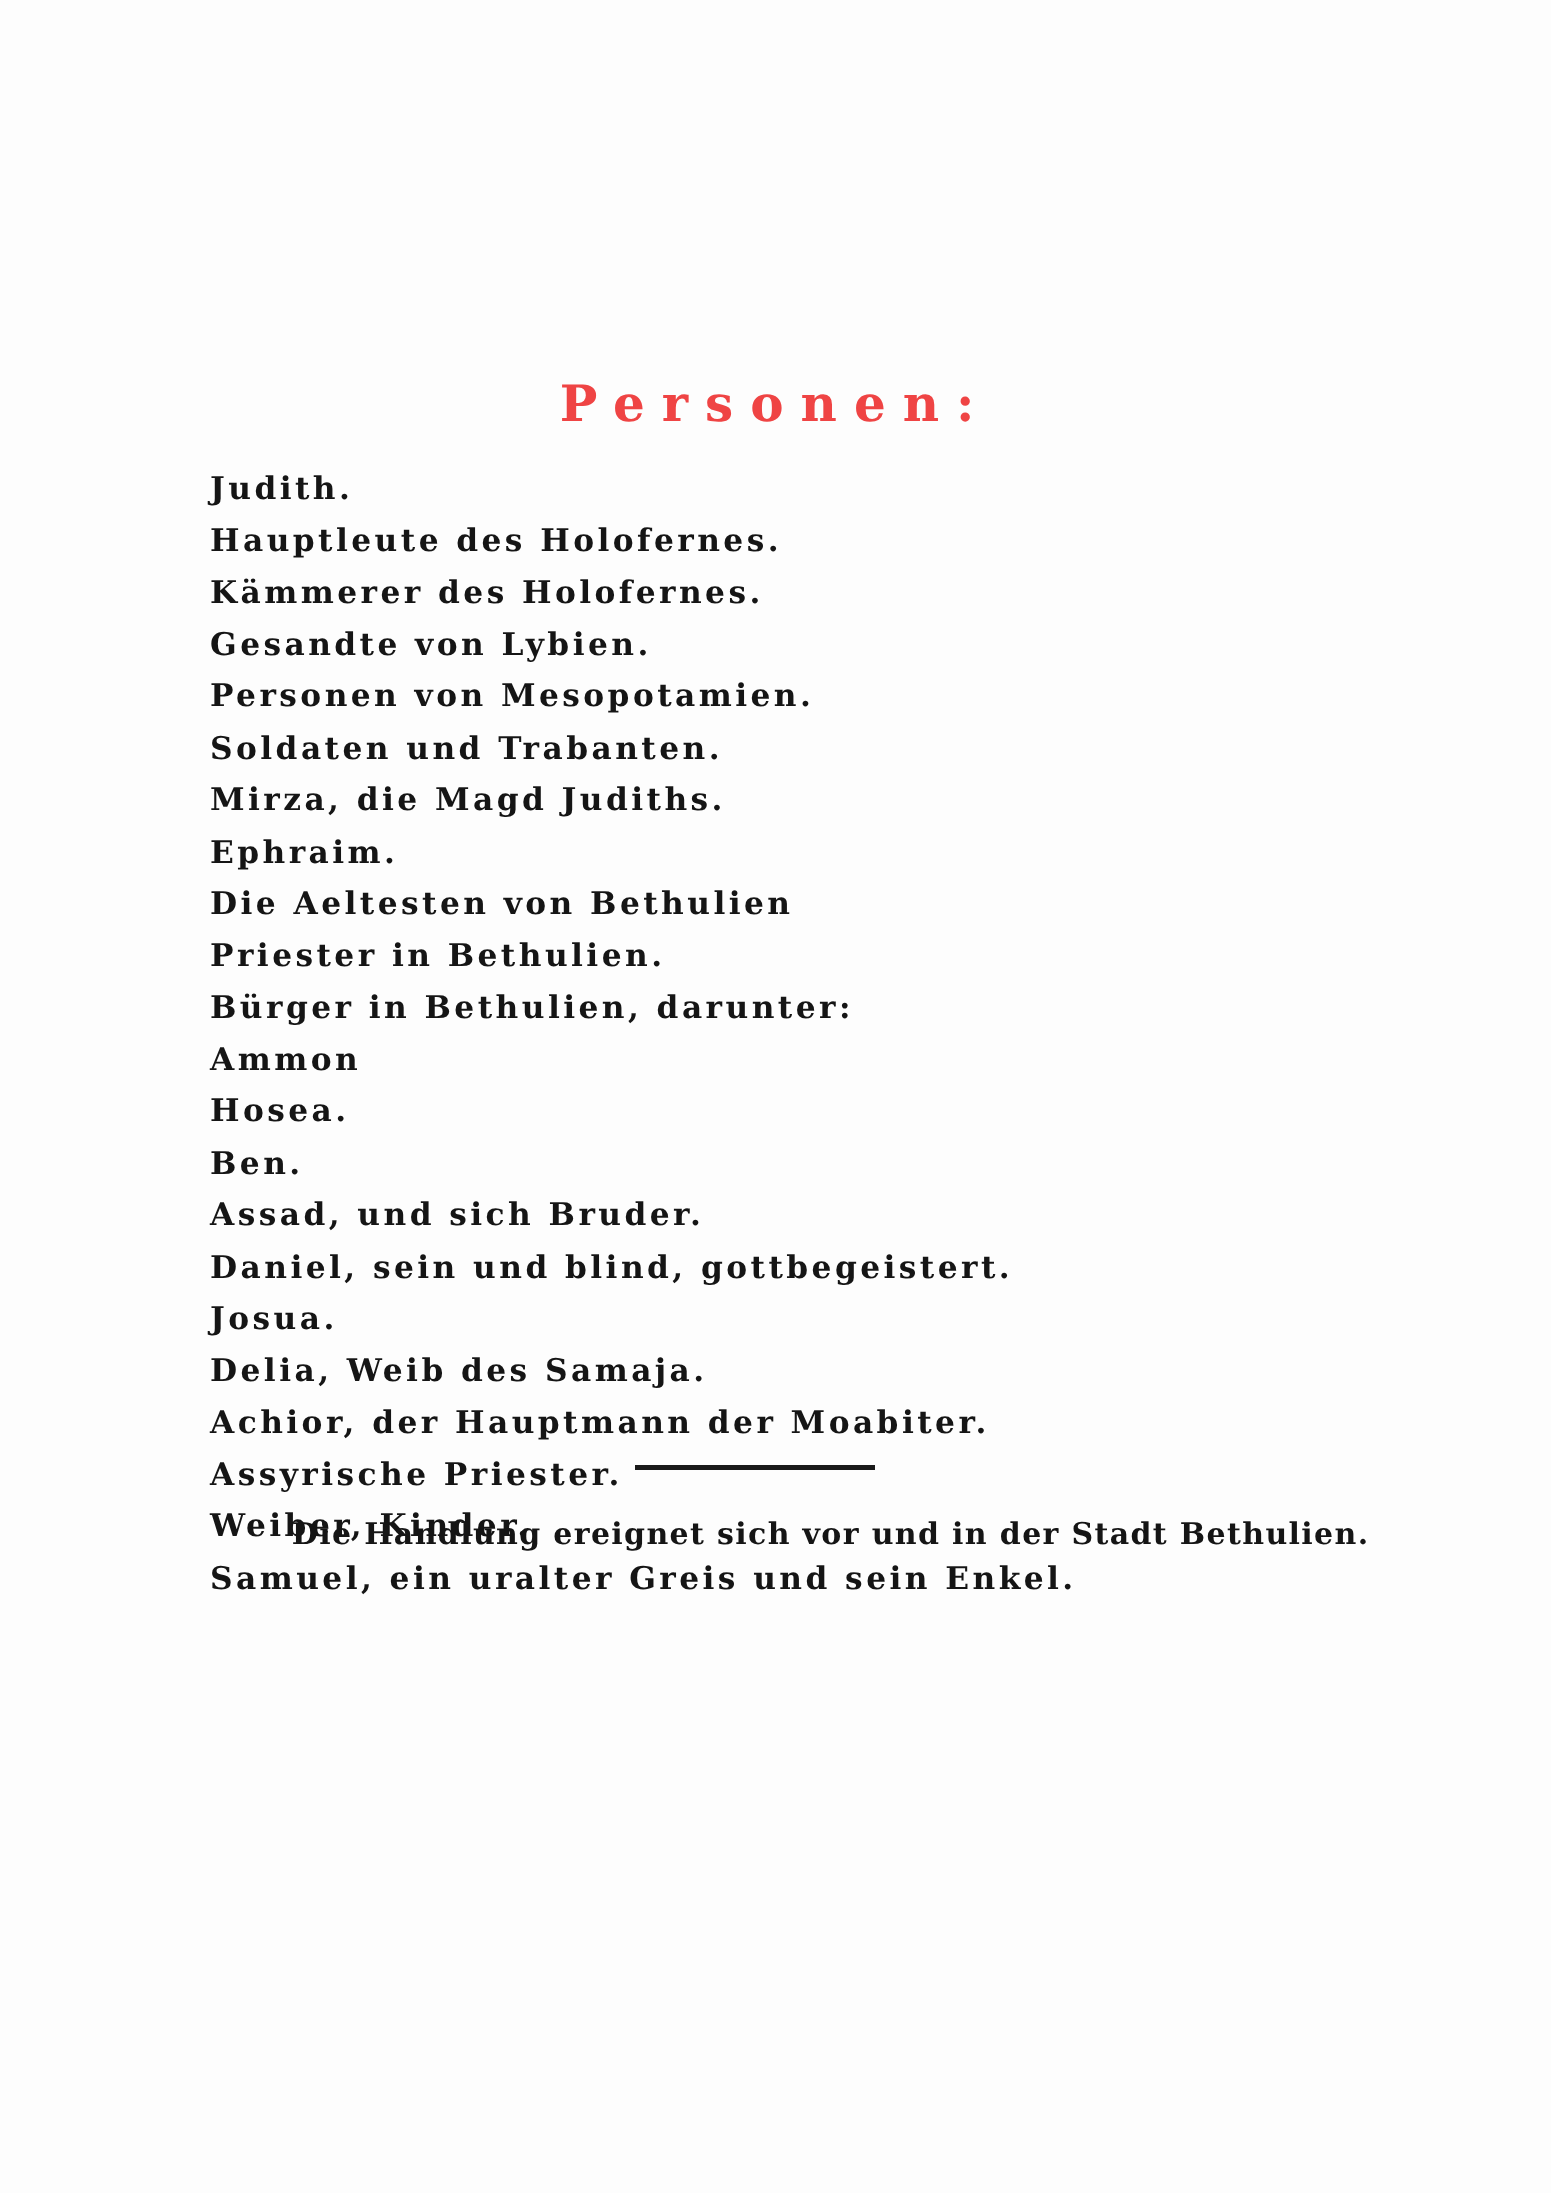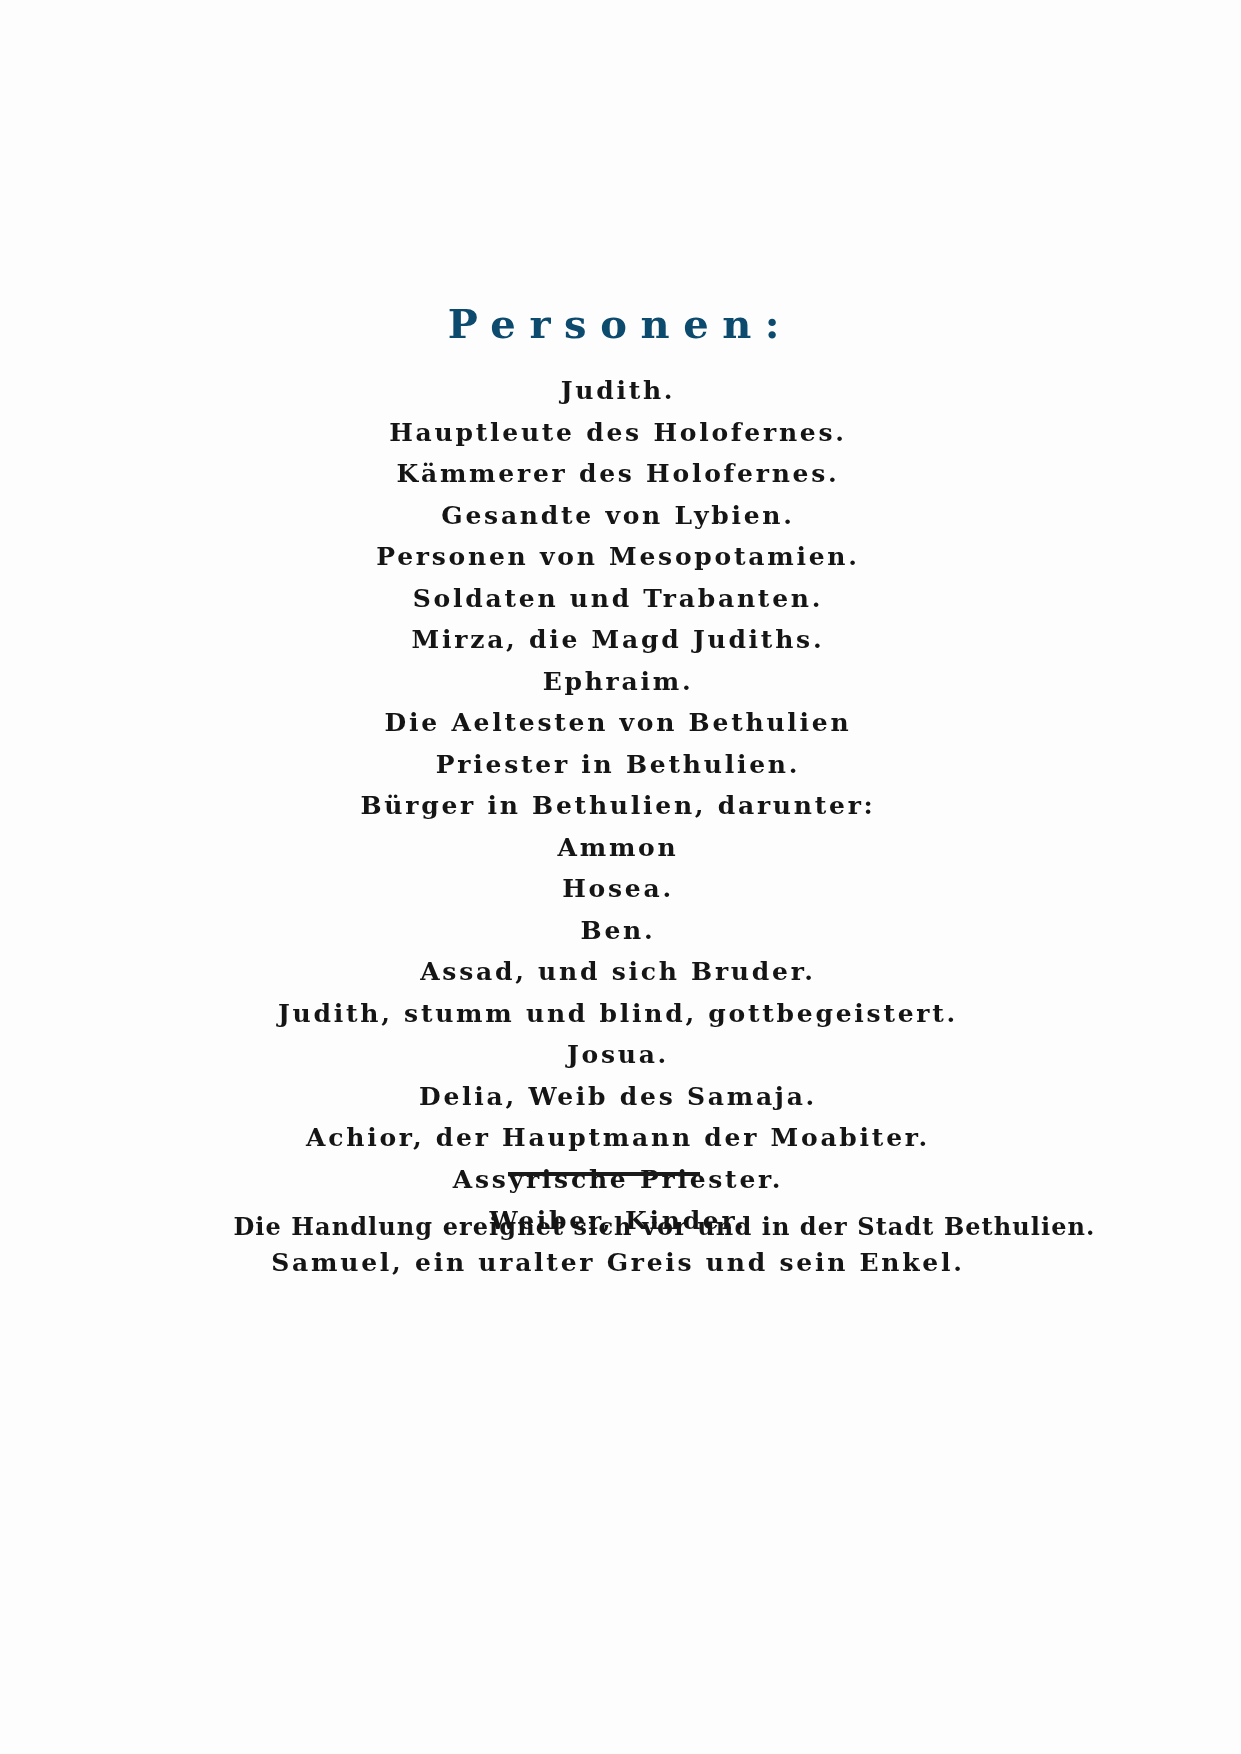--- a/index.html
+++ b/index.html
@@ -25,21 +25,21 @@
     height: 1754px;
     background: #fdfdfd;
   }
 
   
   .fraktur {
     font-family: "DejaVu Serif", serif;
     font-weight: 700;
     font-style: normal;
     letter-spacing: 0.06em;
-    color: #0c4a6e;
+    color: #ef4444;
     -webkit-font-smoothing: none;
   }
 
   .heading {
     position: absolute;
     left: 0;
     top: 300px;
     width: 1241px;
     text-align: center;
     font-size: 40px;
@@ -48,21 +48,20 @@
   }
 
   .cast-list {
     position: absolute;
     left: 168px;
     top: 370px;
     width: 900px;
     list-style: none;
     margin: 0;
     padding: 0;
-    text-align: center;
   }
 
   .cast-item {
     font-size: 25px;
     line-height: 41.5px;
     white-space: nowrap;
     letter-spacing: 0.11em;
     font-weight: 700;
     color: #151515;
   }
@@ -105,21 +104,21 @@
     <li class="cast-item fraktur">Soldaten und Trabanten.</li>
     <li class="cast-item fraktur">Mirza, die Magd Judiths.</li>
     <li class="cast-item fraktur">Ephraim.</li>
     <li class="cast-item fraktur">Die Aeltesten von Bethulien</li>
     <li class="cast-item fraktur">Priester in Bethulien.</li>
     <li class="cast-item fraktur">Bürger in Bethulien, darunter:</li>
     <li class="cast-item fraktur">Ammon</li>
     <li class="cast-item fraktur">Hosea.</li>
     <li class="cast-item fraktur">Ben.</li>
     <li class="cast-item fraktur">Assad, und sich Bruder.</li>
-    <li class="cast-item fraktur">Judith, stumm und blind, gottbegeistert.</li>
+    <li class="cast-item fraktur">Daniel, sein und blind, gottbegeistert.</li>
     <li class="cast-item fraktur">Josua.</li>
     <li class="cast-item fraktur">Delia, Weib des Samaja.</li>
     <li class="cast-item fraktur">Achior, der Hauptmann der Moabiter.</li>
     <li class="cast-item fraktur">Assyrische Priester.</li>
     <li class="cast-item fraktur">Weiber, Kinder.</li>
     <li class="cast-item fraktur">Samuel, ein uralter Greis und sein Enkel.</li>
   </ul>
 
   <div class="rule"></div>
 

